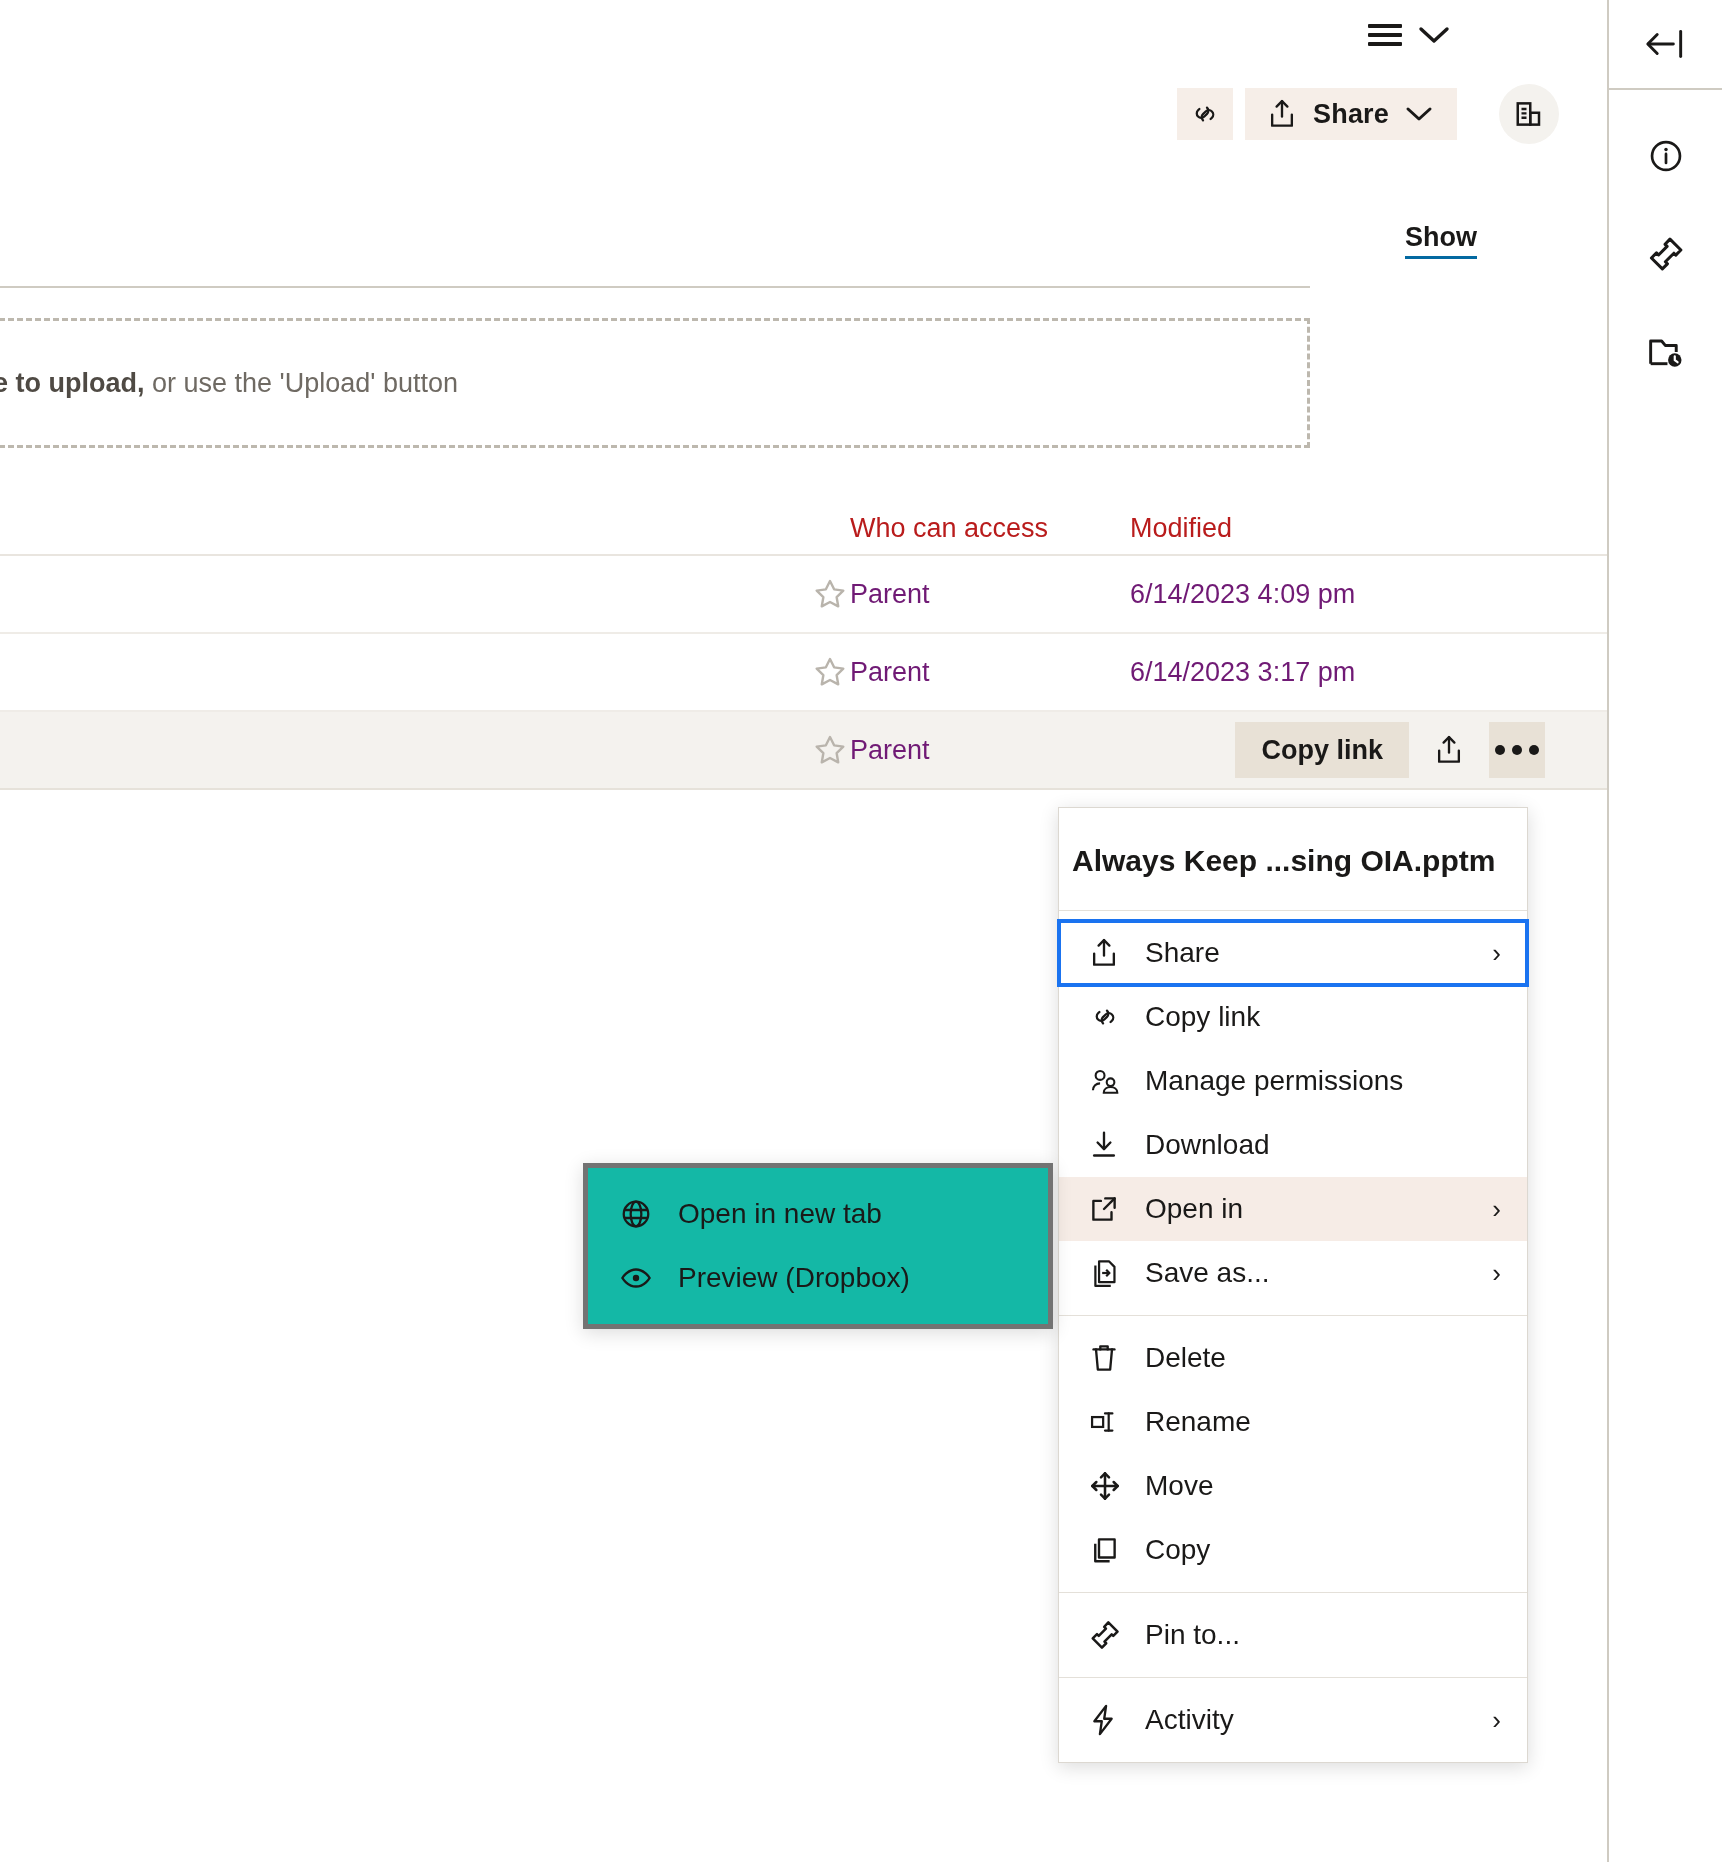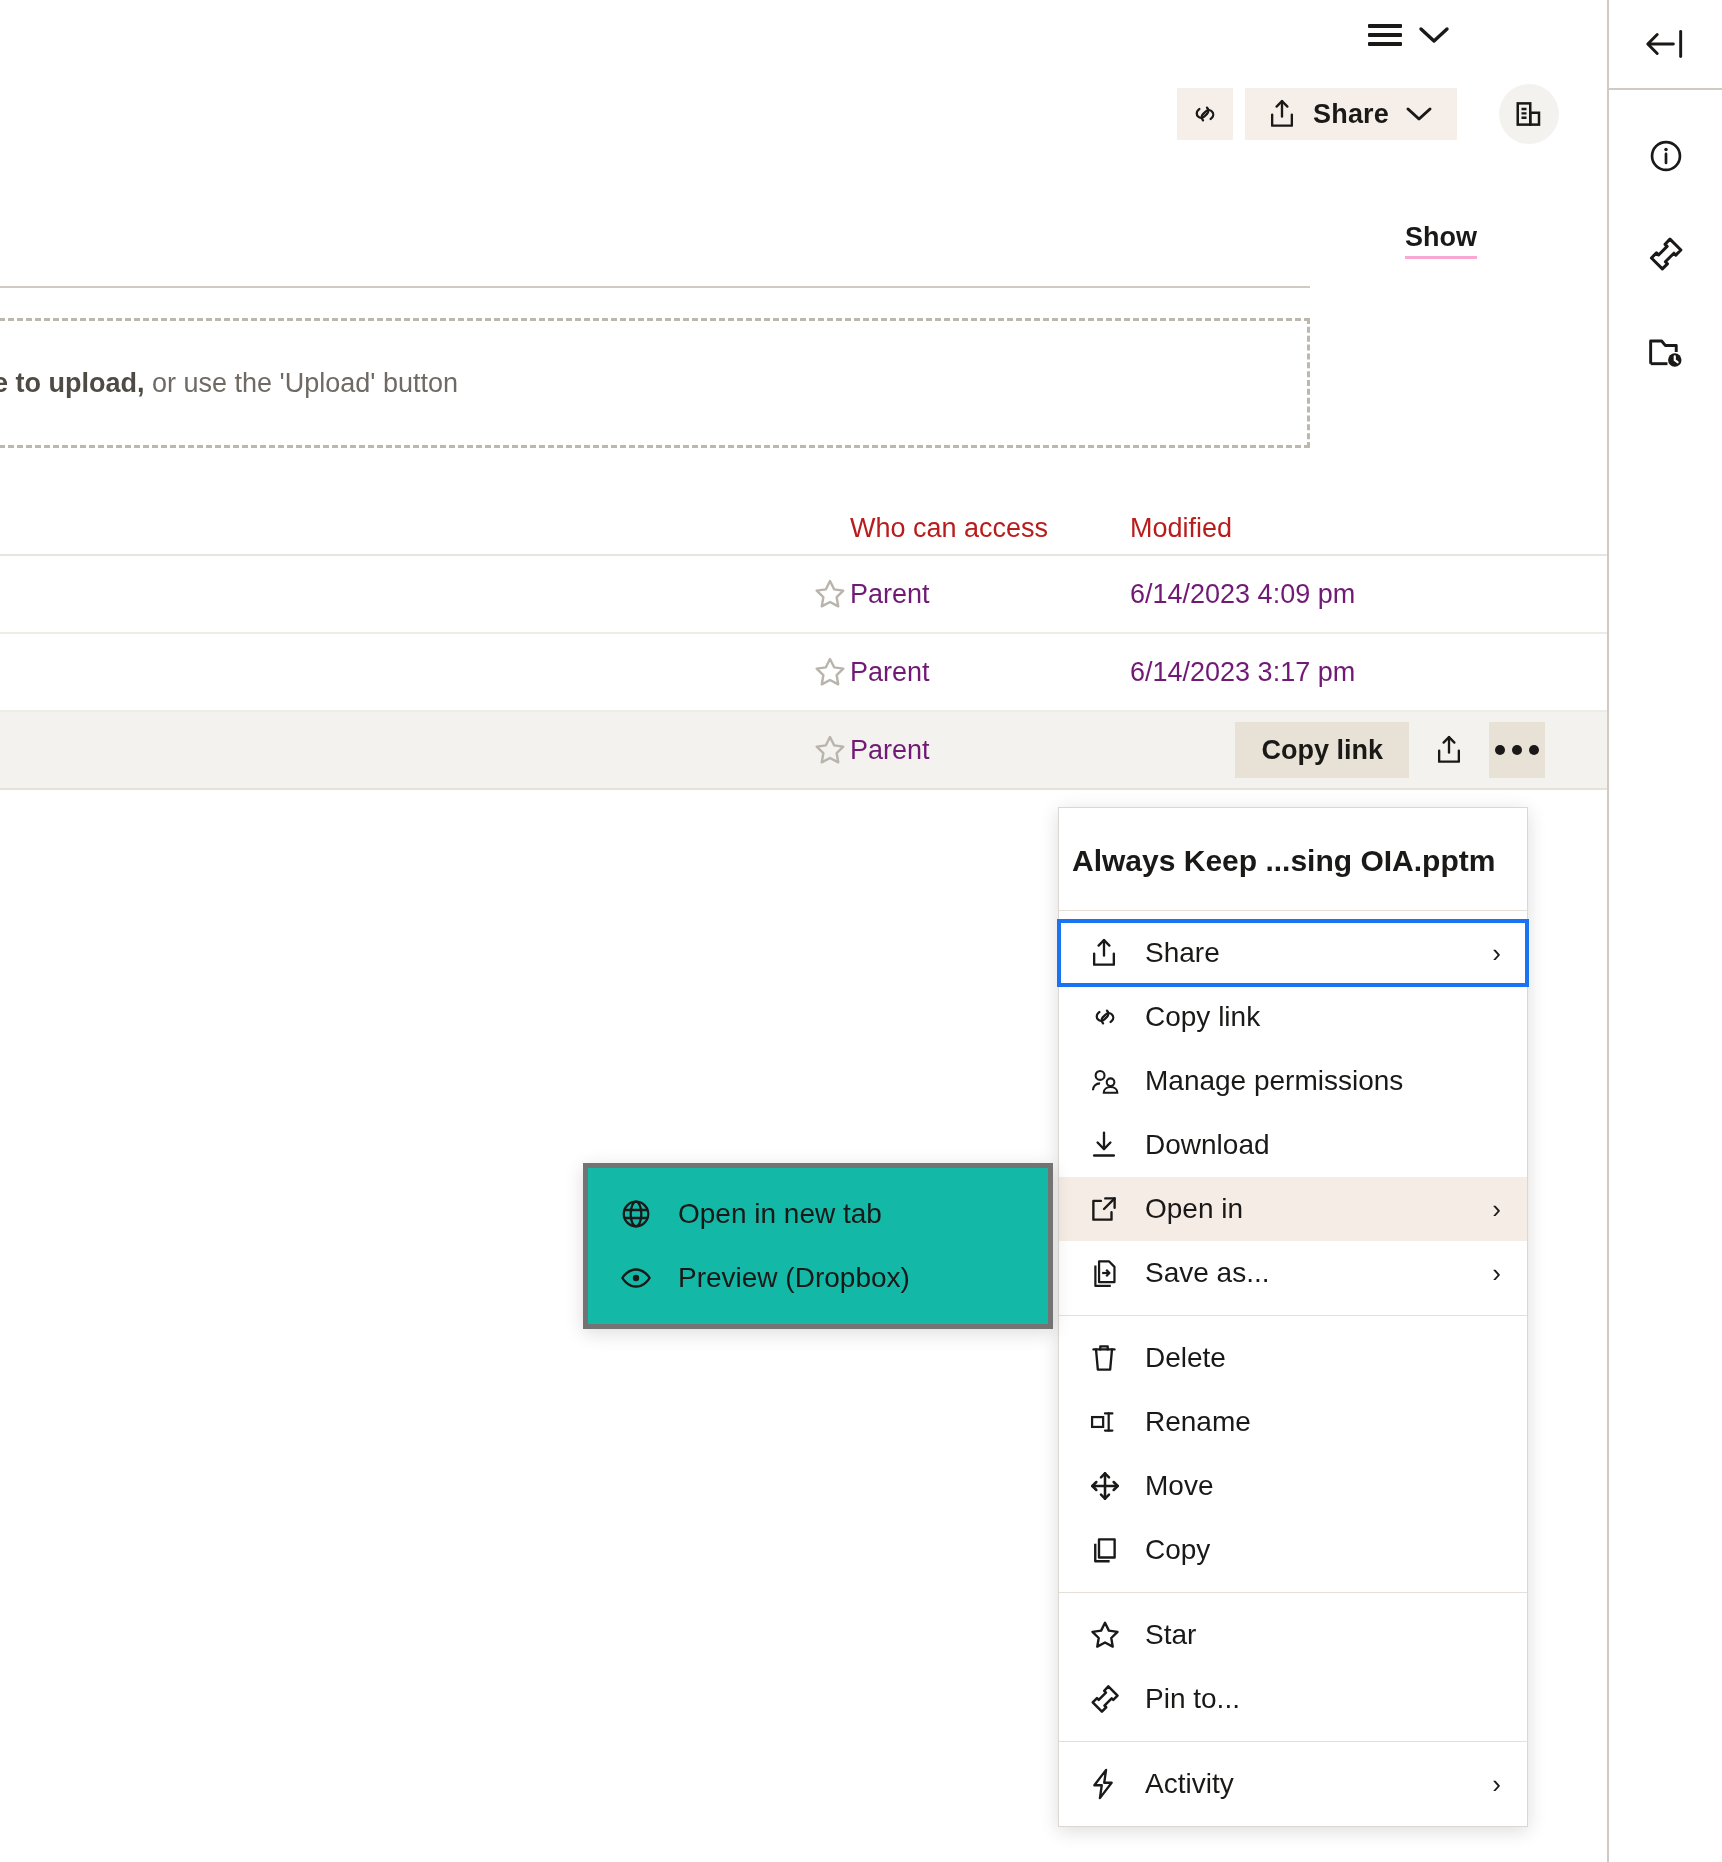--- a/index.html
+++ b/index.html
@@ -52,21 +52,21 @@
     width: 60px; height: 60px; border-radius: 50%;
     background: #f4f2ee;
     display: flex; align-items: center; justify-content: center;
     cursor: pointer;
   }
 
   
   .show-link {
     position: absolute; right: 130px; top: 222px;
     font-size: 27px; font-weight: bold;
-    border-bottom: 3px solid #f9a8d4;
+    border-bottom: 3px solid #0369a1;
     padding-bottom: 3px;
     cursor: pointer;
   }
   .hr-top {
     position: absolute; left: -10px; top: 286px;
     width: 1320px; height: 2px; background: #cfcbc2;
   }
 
   
   .dropzone {
@@ -464,29 +464,20 @@
               <rect x="8" y="3.5" width="12.5" height="14.5"></rect>
               <path d="M5 7 V21 H16.5"></path>
             </svg>
           </span>
           <span class="ci-label">Copy</span>
           <span class="ci-arrow"></span>
         </div>
       </div>
 
       <div class="ctx-group">
-        <div class="ctx-item">
-          <span class="ci-icon">
-            <svg width="32" height="32" viewBox="0 0 24 24" fill="none" stroke="#1a1918" stroke-width="1.8" stroke-linejoin="round">
-                <path d="M12 2.8l2.9 5.9 6.5.95-4.7 4.6 1.1 6.45L12 17.65 6.2 20.7l1.1-6.45-4.7-4.6 6.5-.95z"></path>
-              </svg>
-          </span>
-          <span class="ci-label">Star</span>
-          <span class="ci-arrow"></span>
-        </div>
 
         <div class="ctx-item">
           <span class="ci-icon">
             <svg width="32" height="32" viewBox="0 0 24 24" fill="none" stroke="#1a1918" stroke-width="1.9" stroke-linejoin="round">
               <path d="M14.5 2.6 L21.4 9.5 L18.2 12.7 L17 11.5 L11.6 16.9 L12.9 18.2 L9.7 21.4 L2.8 14.5 L6 11.3 L7.3 12.6 L12.7 7.2 L11.4 5.9 Z"></path>
             </svg>
           </span>
           <span class="ci-label">Pin to...</span>
           <span class="ci-arrow"></span>
         </div>

